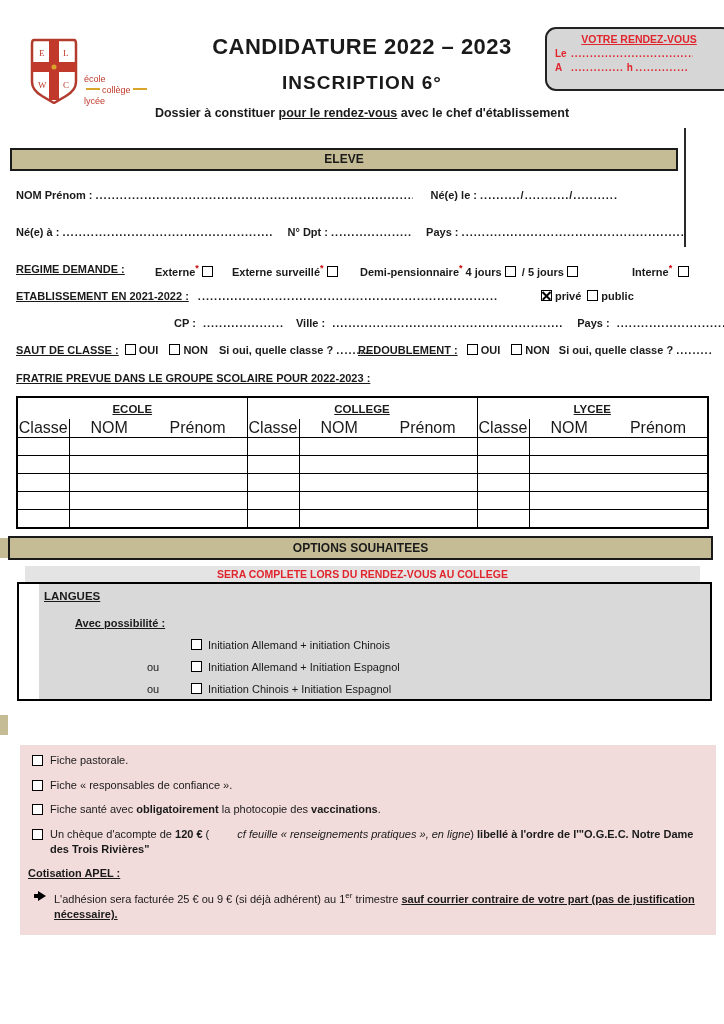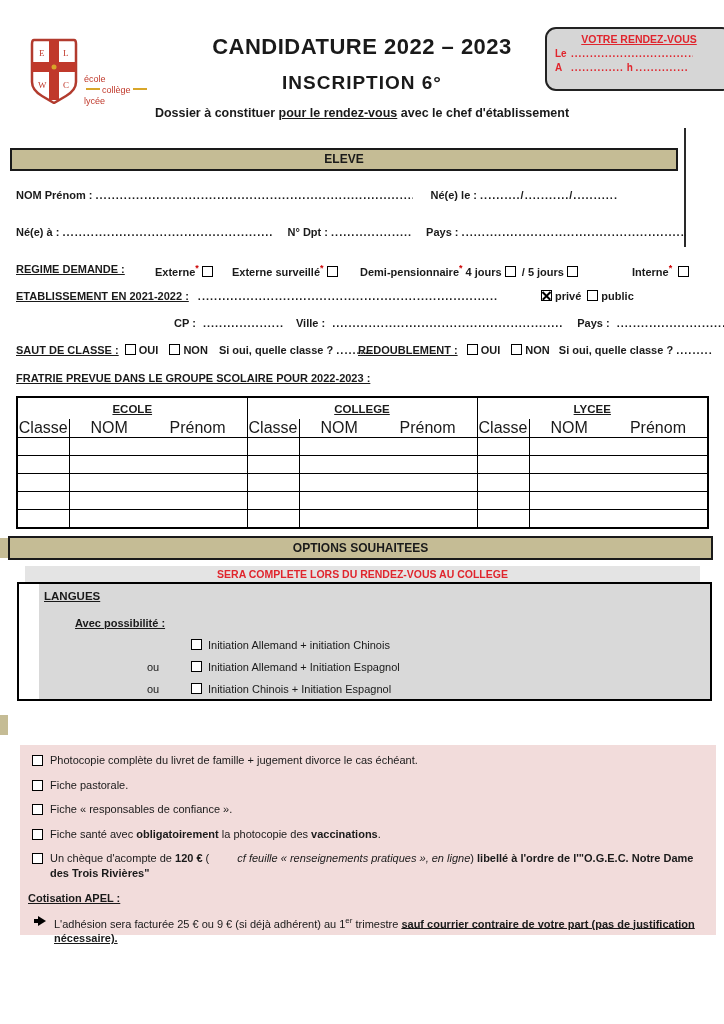--- a/index.html
+++ b/index.html
@@ -275,24 +275,20 @@
     <div class="choice" style="top:77px;"><span class="cb"></span><span>Initiation Allemand + Initiation Espagnol</span></div>
     <div class="ou" style="top:99px;">ou</div>
     <div class="choice" style="top:99px;"><span class="cb"></span><span>Initiation Chinois + Initiation Espagnol</span></div>
   </div>
 
   <div class="bar-stub" style="left:0;top:715px;"></div>
 
   <div class="pink-box">
     <div class="p-item">
         <span class="cb"></span>
-        <span class="p-text">Photocopie complète du livret de famille + jugement divorce le cas échéant.</span>
-      </div>
-    <div class="p-item">
-        <span class="cb"></span>
         <span class="p-text">Fiche pastorale.</span>
       </div>
     <div class="p-item">
         <span class="cb"></span>
         <span class="p-text">Fiche « responsables de confiance ».</span>
       </div>
     <div class="p-item">
         <span class="cb"></span>
         <span class="p-text"><span>Fiche santé avec </span><span class="b">obligatoirement</span><span> la photocopie des </span><span class="b">vaccinations</span><span>.</span></span>
       </div>

